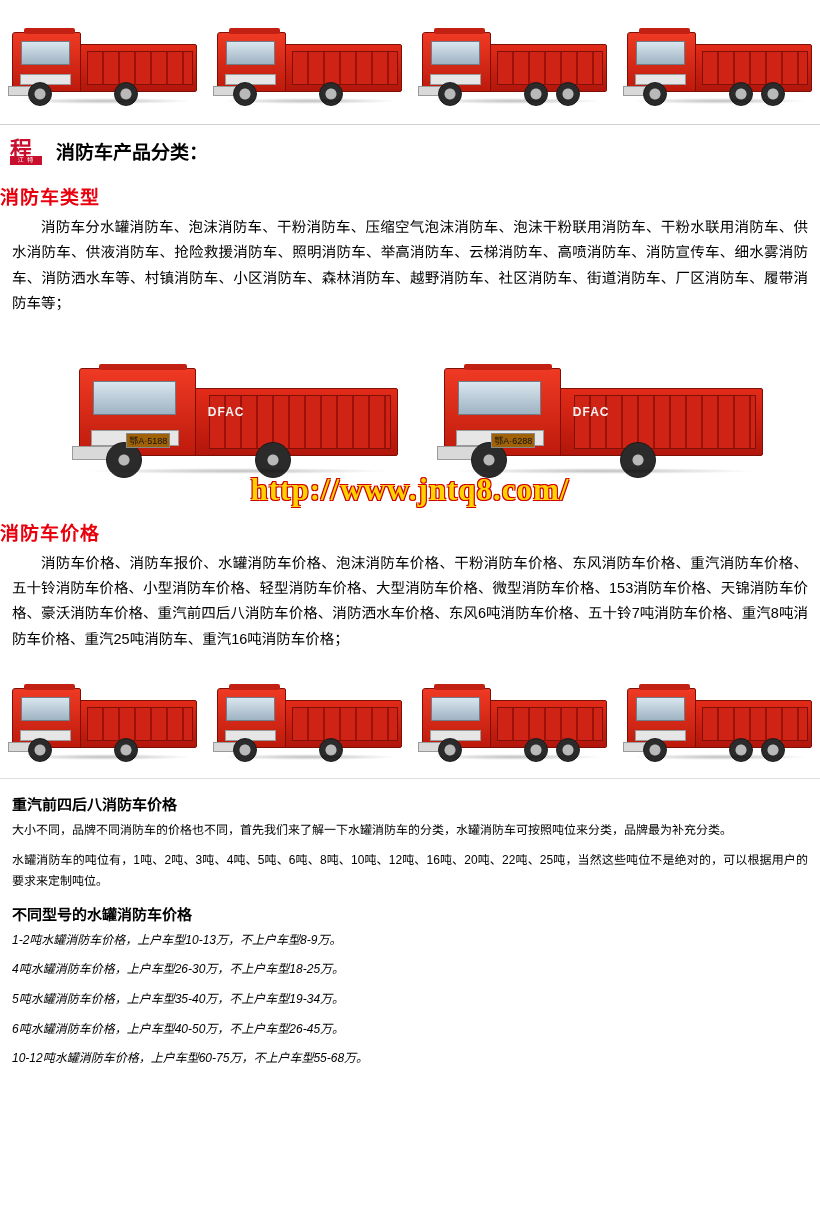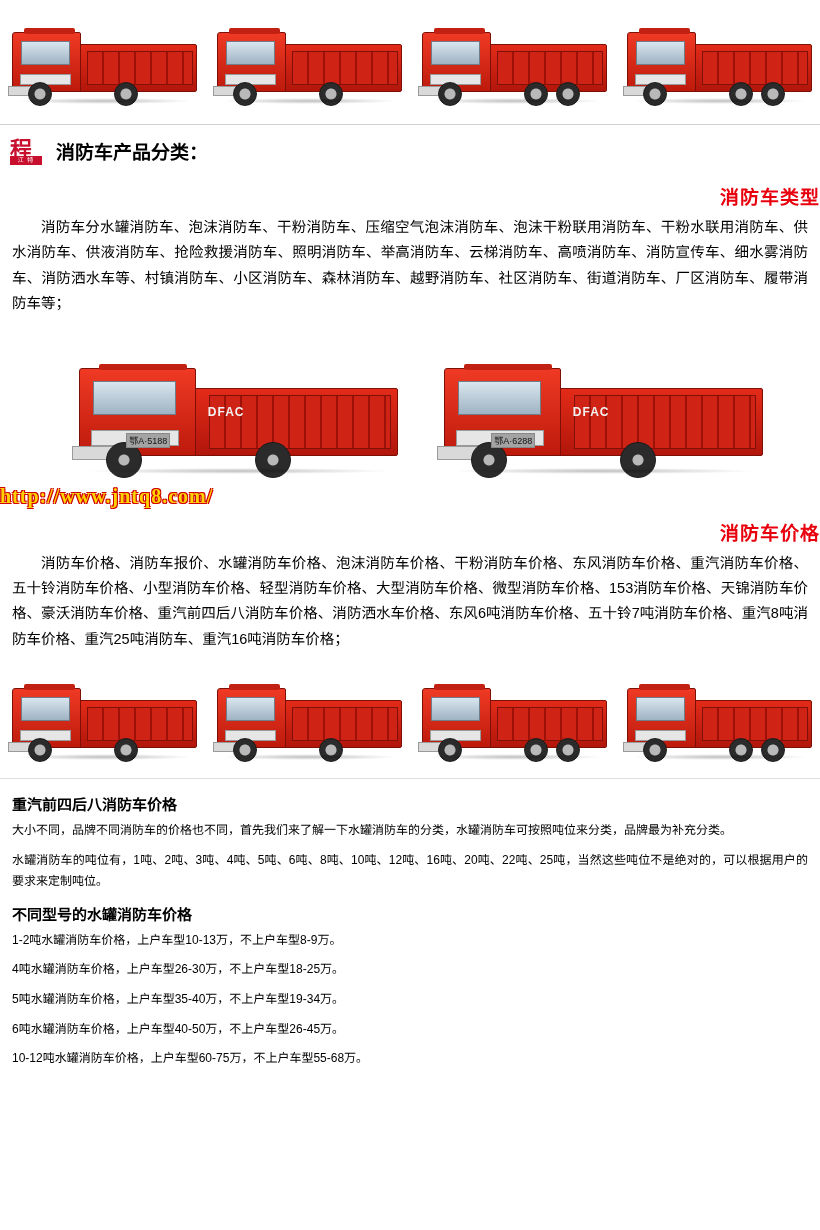--- a/index.html
+++ b/index.html
@@ -174,21 +174,21 @@
   .sec-head h2 {
     margin: 4px;
     font-size: 19px;
     font-weight: bold;
     font-family: "Liberation Sans", sans-serif;
     color: #000;
   }
 
   
   .red-title {
-    text-align: right;
+    text-align: left;
     color: #e8000d;
     font-weight: bold;
     font-size: 19px;
     margin: 10px 0 6px 0;
     letter-spacing: 1px;
   }
 
   .para {
     margin: 0 12px 4px 12px;
     line-height: 1.75;
@@ -227,41 +227,41 @@
   .big-truck .t-beacon { bottom: 108px; }
   .big-truck .wheel {
     width: 34px; height: 34px; bottom: 0px;
   }
   .big-truck .t-bumper { bottom: 18px; height: 12px; }
   .plate-no {
     position: absolute;
     left: 18%;
     bottom: 30px;
     font-size: 9px;
-    background: #a3a3a3;
+    background: #a16207;
     border: 1px solid #888;
     padding: 0 2px;
     color: #111;
   }
   .brand-tag {
     position: absolute;
     left: 42%;
     top: 44%;
     font-size: 12px;
     color: #f2f2f2;
     font-weight: bold;
     letter-spacing: 1px;
   }
   .watermark {
     position: absolute;
     left: 0; right: 0;
     bottom: 0px;
-    text-align: left;
+    text-align: center;
     font-family: "Liberation Serif", serif;
-    font-size: 20px;
+    font-size: 31px;
     font-weight: bold;
     color: #ffd200;
     text-shadow:
       -1px -1px 0 #d00000,
        1px -1px 0 #d00000,
       -1px  1px 0 #d00000,
        1px  1px 0 #d00000;
     letter-spacing: 1px;
   }
 
@@ -277,20 +277,21 @@
   .article p {
     margin: 0 0 8px 0;
     line-height: 1.8;
     font-size: 12px;
     text-align: justify;
   }
   .price-line {
     margin: 0 0 10px 0;
     line-height: 1.7;
     font-size: 14.5px;
+    font-style: italic;
   }
   .hr-thin {
     height: 1px;
     background: #ddd;
     margin: 2px 0 0 0;
   }
 </style>
 </head>
 <body>
 

